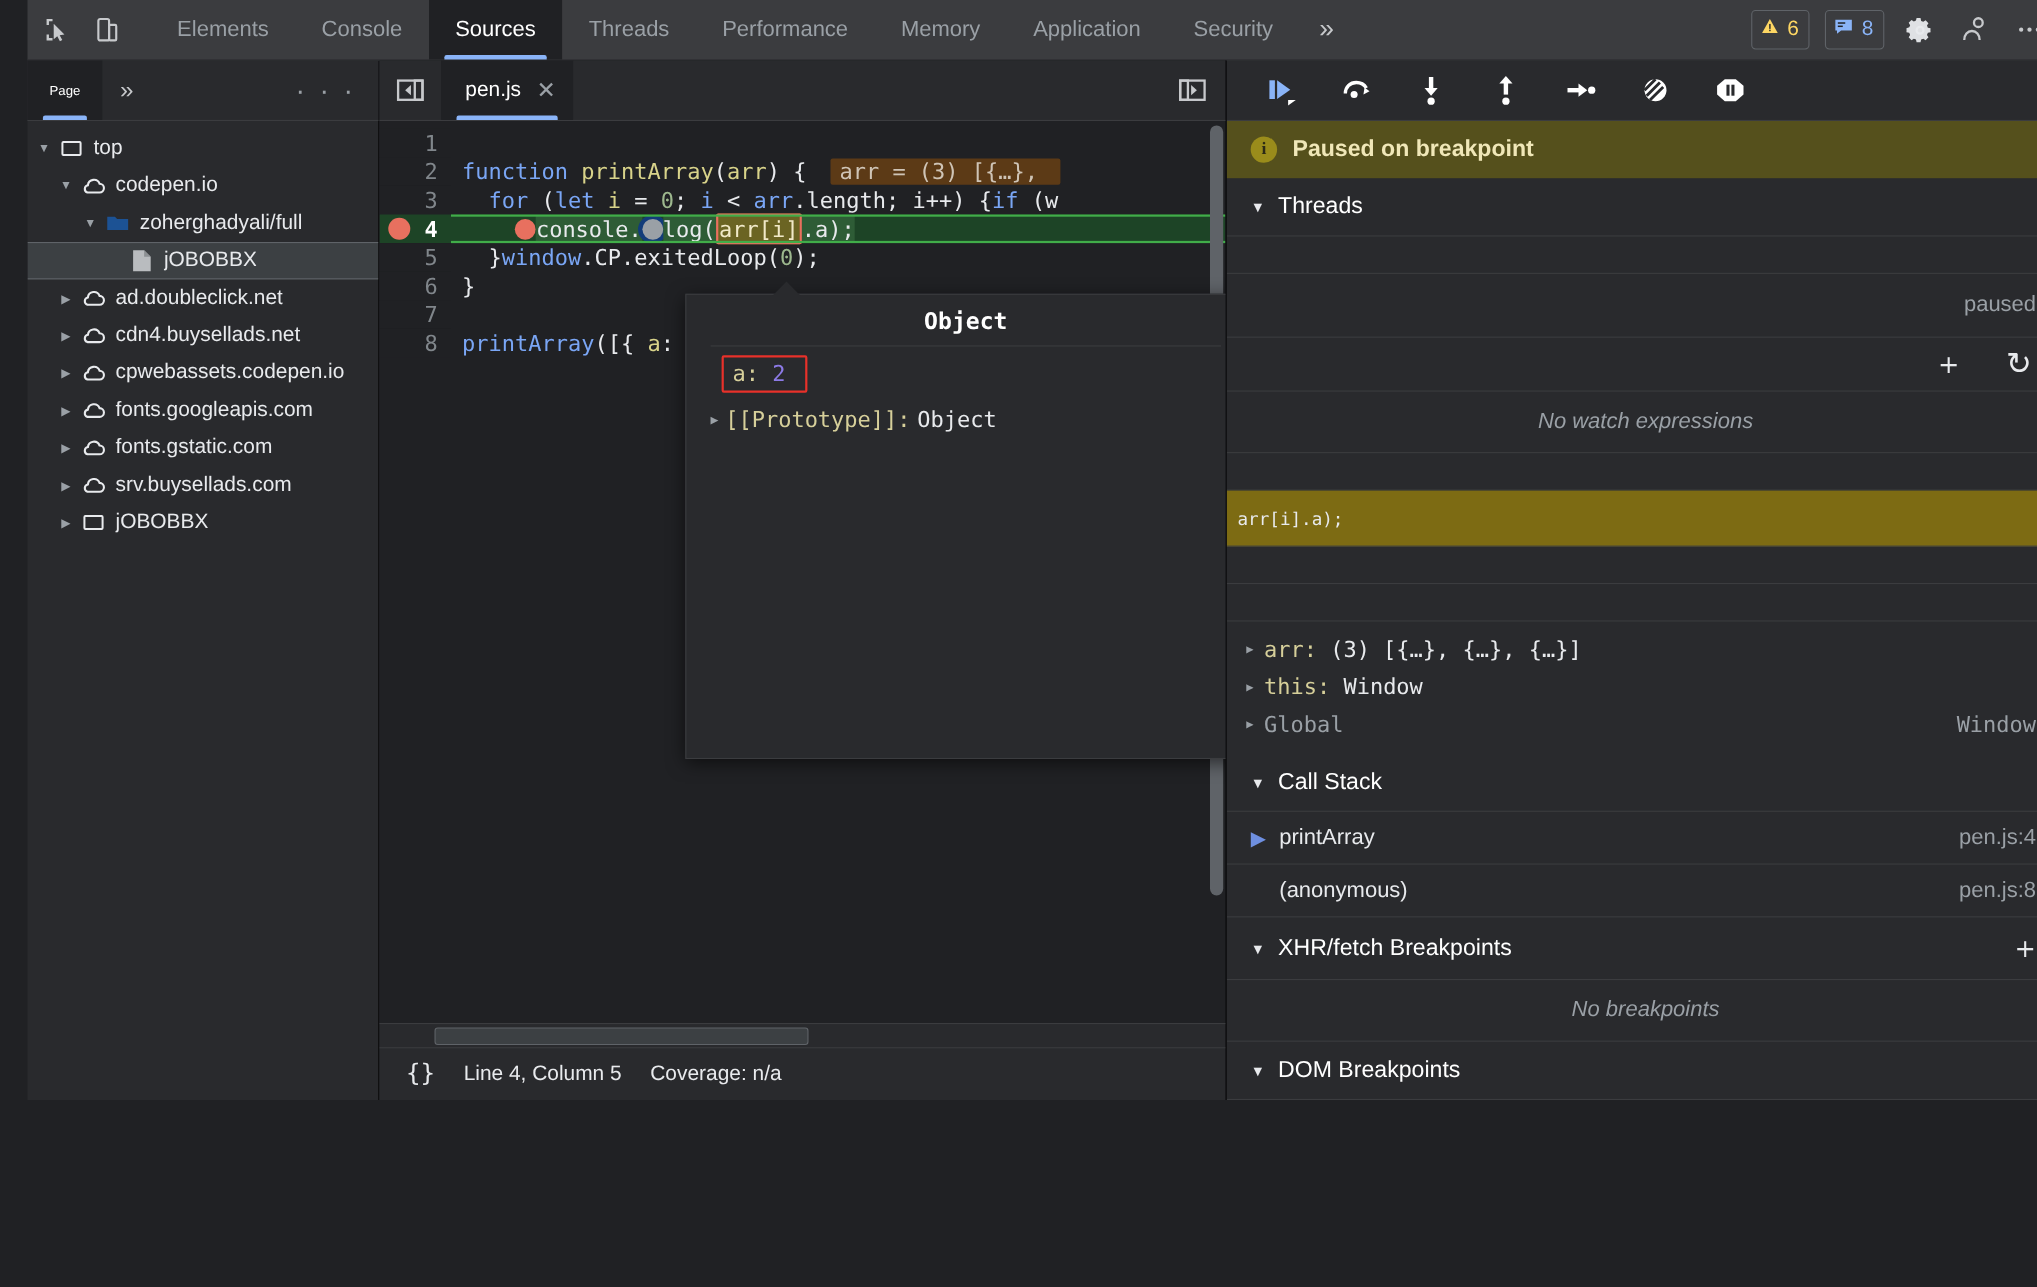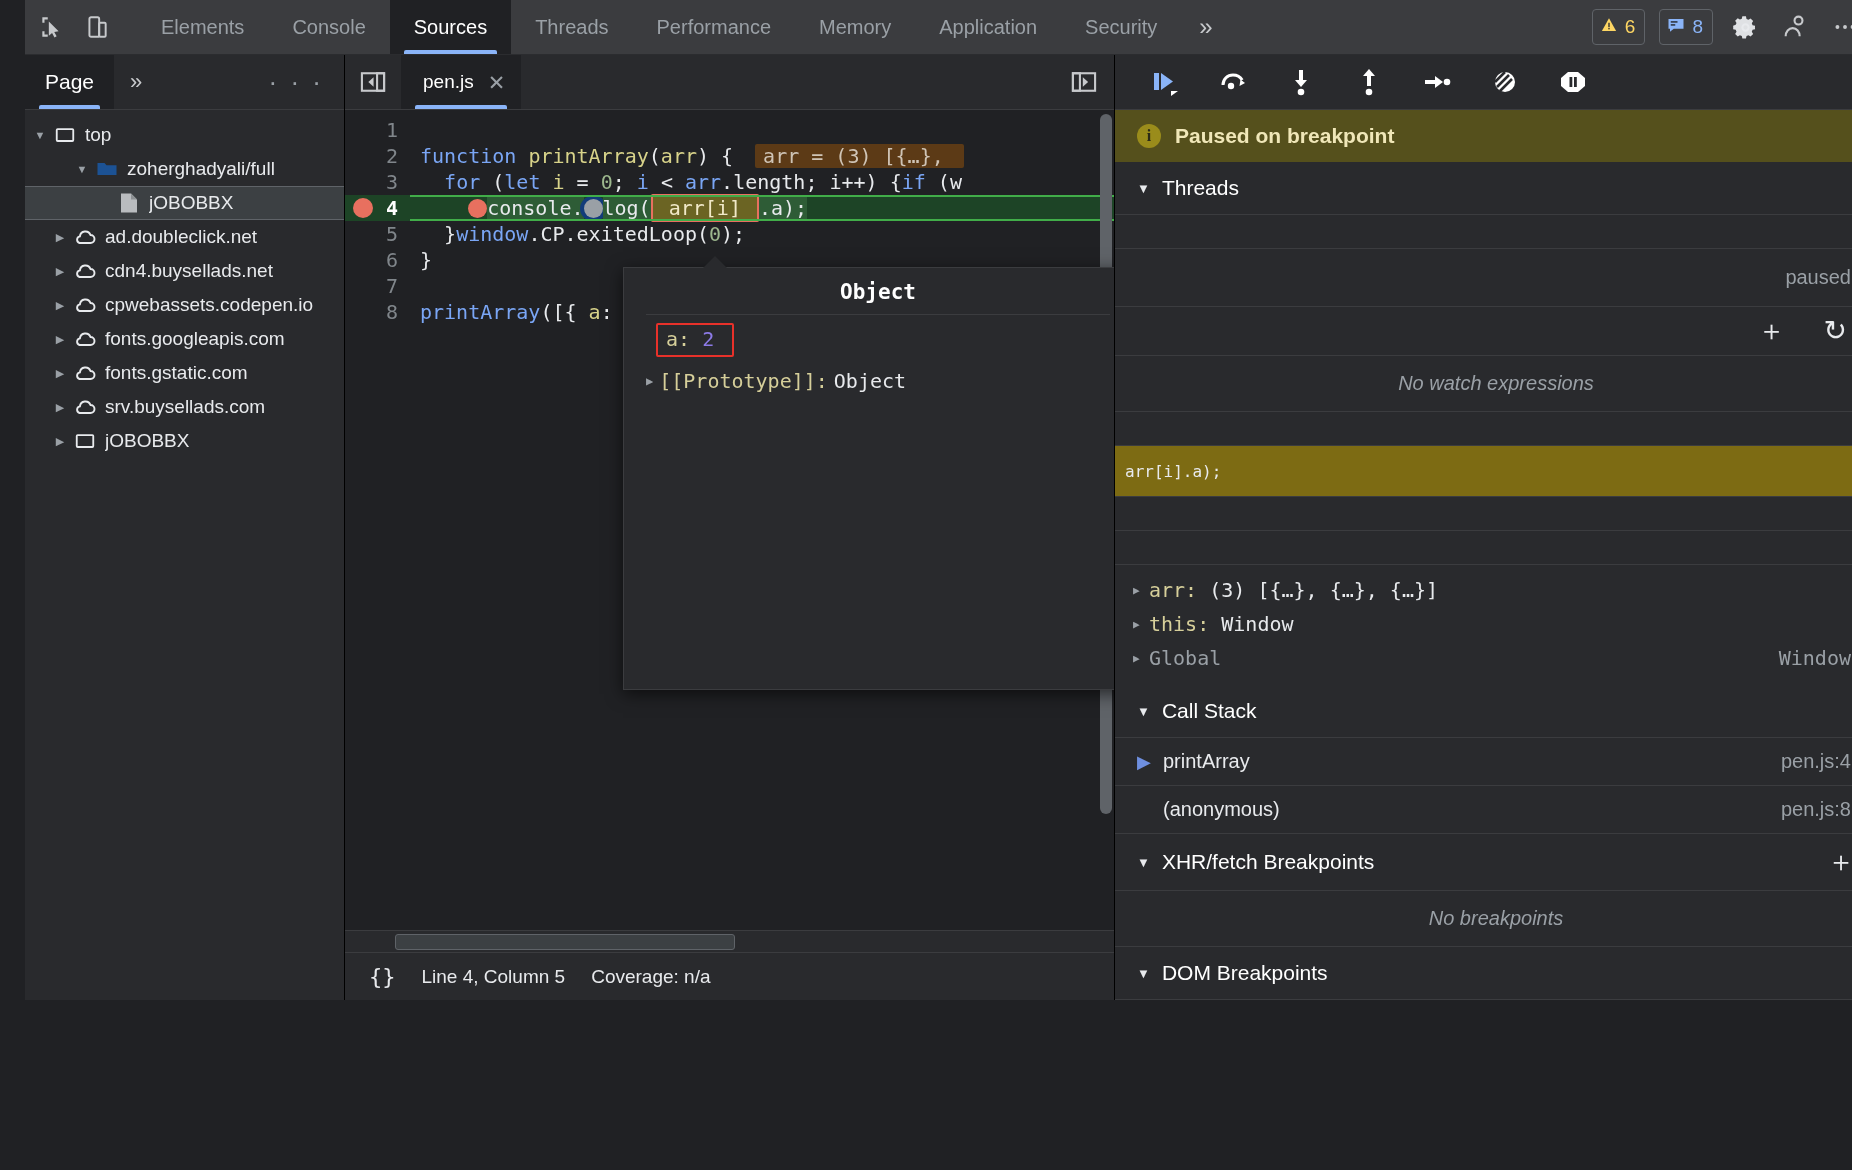--- a/index.html
+++ b/index.html
@@ -51,21 +51,21 @@
   
   .nav-pane {
     width: 320px; min-width: 320px; background: #292a2d;
     display: flex; flex-direction: column; border-right: 1px solid #000;
   }
   .nav-tabs {
     height: 55px; min-height:55px; display: flex; align-items: stretch;
     background: #292a2d; border-bottom: 1px solid #3b3c3f; position: relative;
   }
   .nav-tab {
-    padding: 0 20px; display: flex; align-items: center; font-size: 21px;
+    padding: 0 20px; display: flex; align-items: center; font-size: 12px;
     color: #fff; background: #202124; position: relative;
   }
   .nav-tab::after {
     content: ""; position: absolute; left: 14px; right: 14px; bottom: 0; height: 4px;
     background: #8ab4f8; border-radius: 2px 2px 0 0;
   }
   .nav-chev { padding: 0 16px; display: flex; align-items: center; color: #c7c9cc; font-size: 22px; }
   .nav-dots { margin-left: auto; padding: 0 20px; display: flex; align-items: center; color: #9aa0a6; font-size: 26px; letter-spacing: 3px;}
   .tree { padding-top: 8px; flex: 1; overflow: hidden; font-size: 19px; }
   .tree-row {
@@ -130,21 +130,21 @@
     display:inline-block; width:19px; height:19px; border-radius:50%;
     background:#9aa0a6; vertical-align:-3px; box-shadow: -1px 0 0 3px #123c7a, 1px 0 0 3px #123c7a;
   }
   .kw { color: #7aa6f5; }
   .fn { color: #d8d38a; }
   .num { color: #9db88e; }
   .plain { color: #e8eaed; }
   .exec-hl { background: #2e5c36; }
   .eval-box {
     background: #6b6423; border: 2px solid #e8705f; border-radius: 2px;
-    padding: 0 16px; color:#f1e9c8;
+    padding: 0 1px; color:#f1e9c8;
   }
   .inline-hint {
     background: #5c3a16; color: #cfc4b6; padding: 0 8px; margin-left: 22px; border-radius:2px;
   }
   .ed-scroll-v {
     position:absolute; right:2px; top:4px; width: 12px; height: 700px;
     background:#5f6368; border-radius:6px;
   }
   .ed-hscroll-wrap {
     height: 22px; background:#292a2d; border-top:1px solid #3b3c3f; display:flex; align-items:center;
@@ -334,20 +334,29 @@
       <div class="tree" id="tree">
           <div class="tree-row lvl0">
             <span class="twisty tw-open"></span>
             <span class="tree-ico">
               <svg width="22" height="22" viewBox="0 0 24 24">
                 <rect x="3" y="5.5" width="18" height="13" rx="1" fill="none" stroke="#e8eaed" stroke-width="2"></rect>
               </svg>
             </span>
             <span class="tree-label">top</span>
           </div>
+          <div class="tree-row lvl1">
+            <span class="twisty tw-open"></span>
+            <span class="tree-ico">
+              <svg width="24" height="24" viewBox="0 0 24 24">
+                <path d="M6.5 18h11a4 4 0 000-8 5.5 5.5 0 00-10.6 1.4A3.4 3.4 0 006.5 18z" fill="none" stroke="#e8eaed" stroke-width="1.9"></path>
+              </svg>
+            </span>
+            <span class="tree-label">codepen.io</span>
+          </div>
           <div class="tree-row lvl2">
             <span class="twisty tw-open"></span>
             <span class="tree-ico">
               <svg width="24" height="24" viewBox="0 0 24 24">
                 <path d="M2.5 6h7l2 2.2h10V18h-19V6z" fill="#1c5294"></path>
               </svg>
             </span>
             <span class="tree-label">zoherghadyali/full</span>
           </div>
           <div class="tree-row lvl3 sel">

